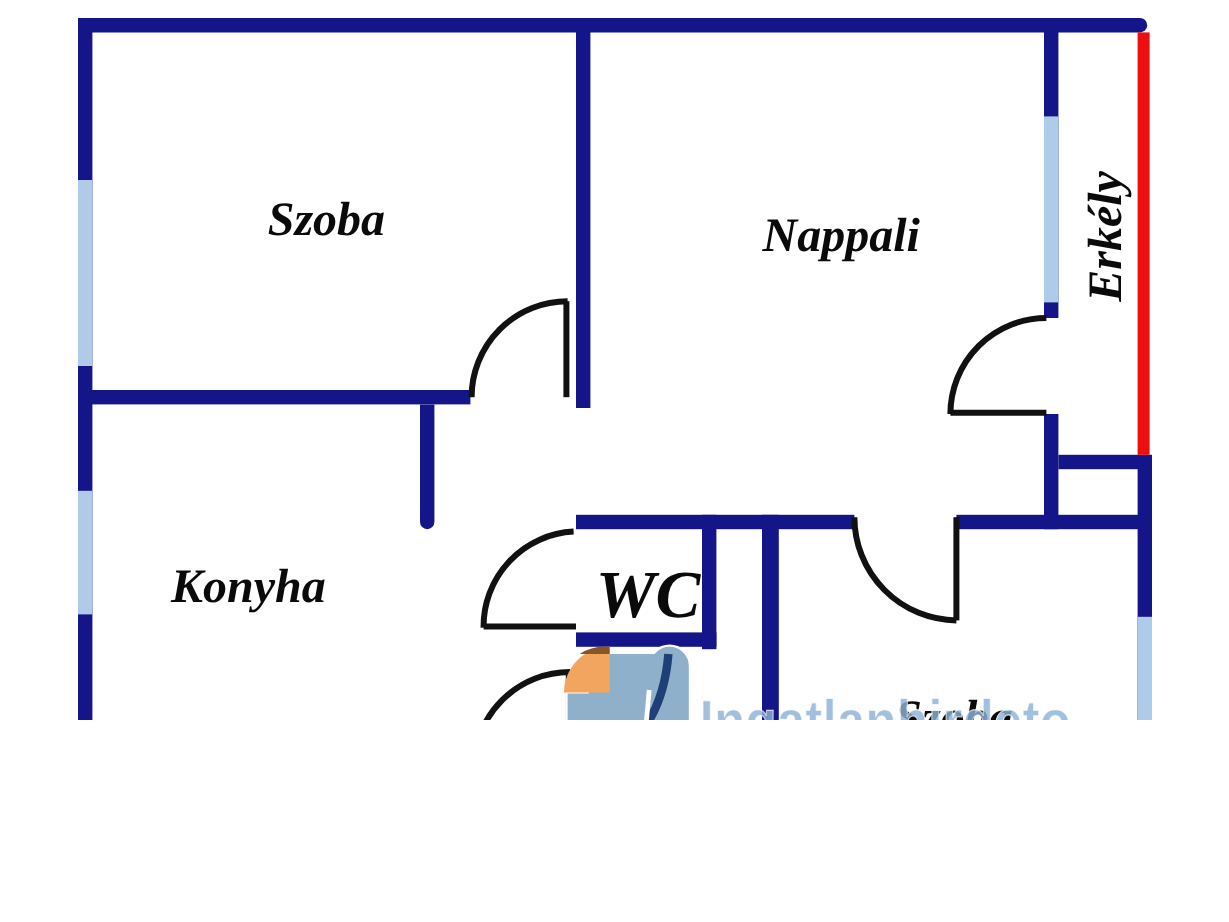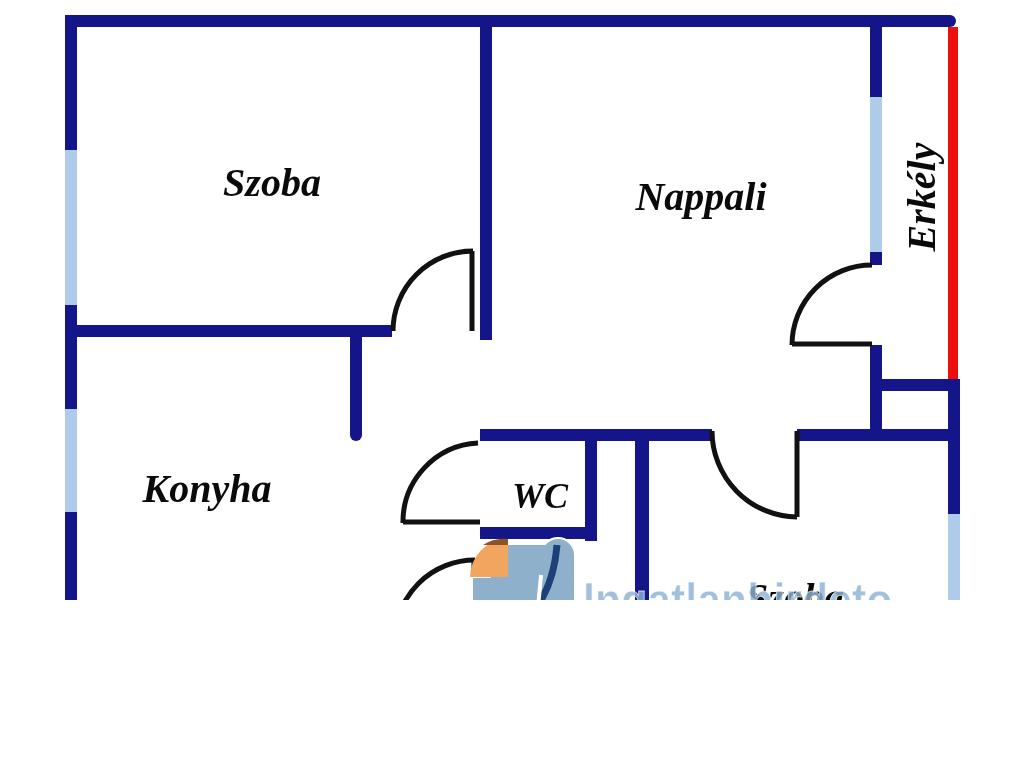--- a/index.html
+++ b/index.html
@@ -2,21 +2,21 @@
 <html><head>
 <meta charset="utf-8">
 <style>
   html,body{margin:0;padding:0;background:#fff;}
   #plan{position:relative;width:1024px;height:600px;background:#fff;font-family:"Liberation Serif",serif;overflow:hidden;}
   .w{position:absolute;background:#141589;}
   .win{position:absolute;background:#aecbe9;}
   .red{position:absolute;background:#ee0e0e;}
   .lbl{position:absolute;transform:translate(-50%,-50%);font-weight:bold;font-style:italic;font-size:40px;color:#0a0a0a;white-space:nowrap;z-index:4;}
   .lbl.rot{transform:translate(-50%,-50%) rotate(-90deg);}
-  .lbl.big{font-size:36px;}
+  .lbl.big{font-size:56px;}
   svg.overlay{position:absolute;left:0;top:0;z-index:2;}
   svg.wmlogo{position:absolute;left:0;top:0;z-index:3;}
   .wm-brand{position:absolute;left:583px;top:576px;z-index:6;font-family:"Liberation Sans",sans-serif;font-weight:bold;font-size:50px;line-height:1;color:rgba(140,178,214,0.82);-webkit-text-stroke:1px rgba(255,255,255,0.7);transform:scaleX(0.857);transform-origin:left top;white-space:nowrap;}
   .wm-tld{position:absolute;left:581px;top:621px;z-index:6;font-family:"Liberation Sans",sans-serif;font-weight:bold;font-size:38px;line-height:1;color:rgba(110,132,152,0.85);-webkit-text-stroke:1px rgba(255,255,255,0.6);transform:scaleX(0.67);transform-origin:left top;}
 </style>
 </head>
 <body>
 
 <div id="plan">
 

